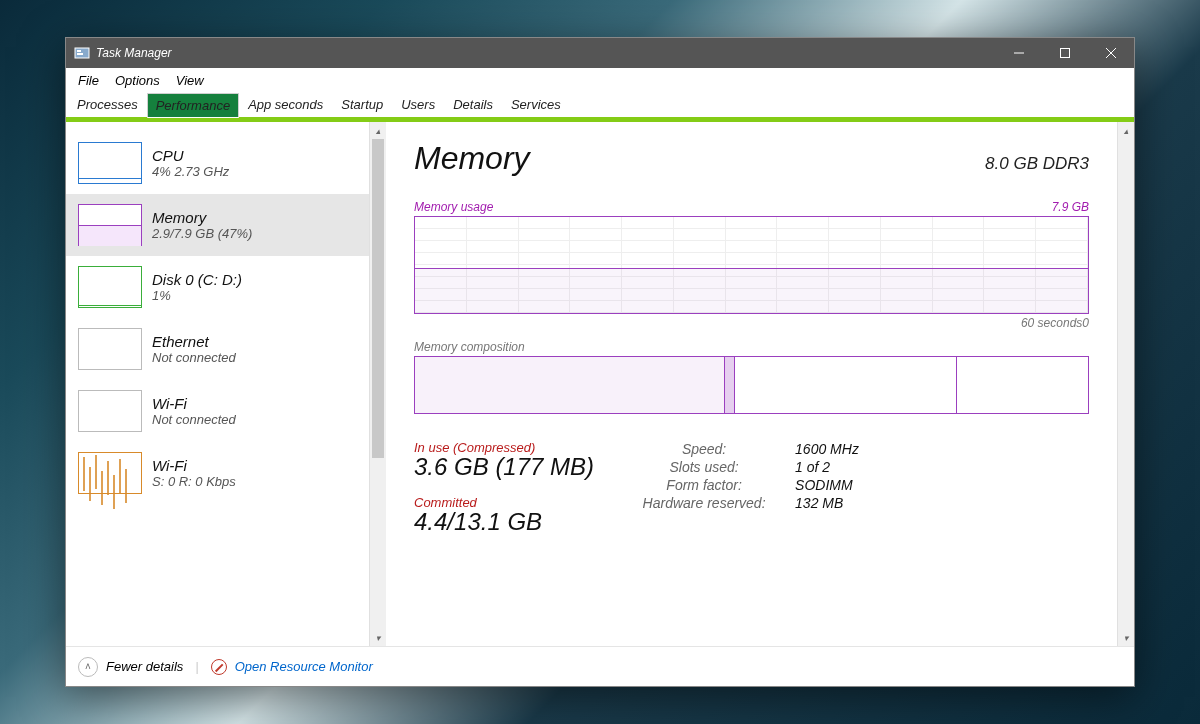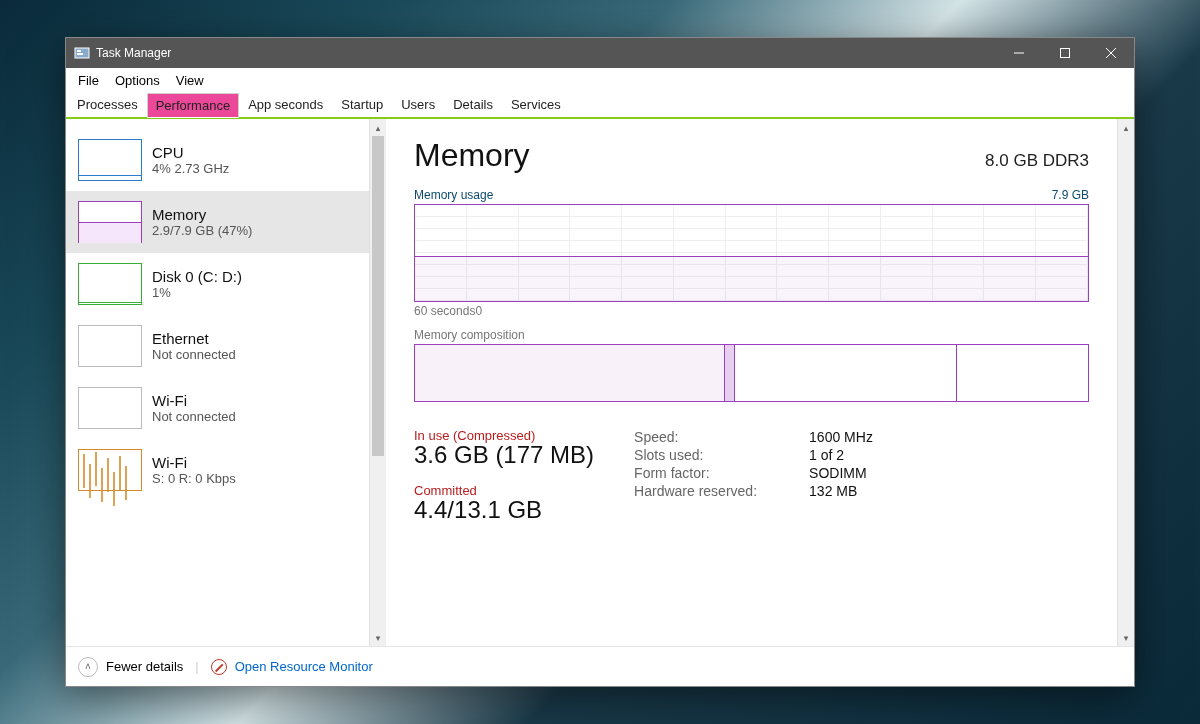--- a/index.html
+++ b/index.html
@@ -3,35 +3,35 @@
 <meta charset="utf-8">
 <style>
   * { box-sizing: border-box; margin: 0; padding: 0; }
   html, body { width: 1200px; height: 724px; overflow: hidden; font-family: "Segoe UI", sans-serif; }
   body {
     background: linear-gradient(135deg,#0a2a3a 0%,#1a4a5a 20%,#3a6a7a 35%,#d5e5e8 50%,#1a3a4a 65%,#0a2a3a 100%);
     display: flex; align-items: center; justify-content: center;
   }
   .window {
     width: 1070px; height: 650px; background: #fff; box-shadow: 0 10px 40px rgba(0,0,0,.5);
-    display: flex; flex-direction: column; border: 1px solid #888;
+    display: flex; flex-direction: column; border: 1px solid #888; font-style: italic;
   }
   
   .titlebar { height: 30px; background:#555; color:#fff; display:flex; align-items:center; font-size:12px; }
   .titlebar .icon { width:16px; height:16px; margin:0 6px 0 8px; display:inline-block; }
   .titlebar .title { flex:0 0 auto; }
   .titlebar .spacer { flex:1; }
   .titlebar .winbtn { width:46px; height:30px; display:flex; align-items:center; justify-content:center; color:#fff; }
   
   .menubar { height:24px; display:flex; align-items:center; font-size:13px; padding:0 4px; }
   .menubar span { padding:2px 8px; }
   
-  .tabstrip { display:flex; align-items:flex-end; font-size:13px; border-bottom:2px solid #84cc16; padding-left:2px; background:#fff;}
+  .tabstrip { display:flex; align-items:flex-end; font-size:13px; border-bottom:5px solid #84cc16; padding-left:2px; background:#fff;}
   .tab { padding:4px 8px; border:1px solid transparent; color:#222; }
-  .tab.active { border:1px solid #d0d0d0; border-bottom:1px solid #fff; background:#ec4899; position:relative; top:1px;}
+  .tab.active { border:1px solid #d0d0d0; border-bottom:1px solid #fff; background:#15803d; position:relative; top:1px;}
   
   .body { flex:1; display:flex; min-height:0; }
   
   .sidebar-wrap { width:320px; display:flex; border-right:0; }
   .sidebar { flex:1; overflow:hidden; padding:10px 0 0 0; }
   .side-item { display:flex; align-items:center; padding:10px 8px 10px 12px; gap:10px; }
   .side-item.selected { background:#e6e6e6; }
   .thumb { width:64px; height:42px; border:1px solid #bbb; background:#fff; position:relative; flex:0 0 auto; }
   .thumb.cpu { border-color:#2a7ad1; }
   .thumb.cpu::after { content:""; position:absolute; left:0; right:0; bottom:4px; height:1px; background:#2a7ad1; }
@@ -47,43 +47,43 @@
   .sb-scroll { width:17px; background:#f0f0f0; border-left:1px solid #e0e0e0; display:flex; flex-direction:column; }
   .sb-arrow { height:17px; display:flex; align-items:center; justify-content:center; color:#666; font-size:9px;}
   .sb-track { flex:1; position:relative; }
   .sb-thumb { position:absolute; left:2px; right:2px; top:0; height:65%; background:#c8c8c8; }
   
   .main-wrap { flex:1; display:flex; }
   .main { flex:1; padding:18px 28px 10px 28px; display:flex; flex-direction:column; overflow:hidden; }
   .header-row { display:flex; align-items:baseline; justify-content:space-between; }
   .header-row h1 { font-size:32px; font-weight:400; color:#111; }
   .header-row .spec { font-size:17px; color:#222; }
-  .chart-label-row { display:flex; justify-content:space-between; font-size:12px; color:#0c4a6e; margin-top:14px; }
+  .chart-label-row { display:flex; justify-content:space-between; font-size:12px; color:#a21caf; margin-top:23px; }
   .usage-chart { height:98px; border:1px solid #9b3fbf; position:relative; margin-top:2px; background:#fff;}
   .usage-chart .grid { position:absolute; inset:0;
     background:
       repeating-linear-gradient(to right, transparent 0, transparent calc(100%/13 - 1px), #eee calc(100%/13 - 1px), #eee calc(100%/13)),
       repeating-linear-gradient(to bottom, transparent 0, transparent calc(100%/8 - 1px), #eee calc(100%/8 - 1px), #eee calc(100%/8));
   }
   .usage-chart .fill { position:absolute; left:0; right:0; bottom:0; height:47%; background:rgba(155,63,191,0.06); border-top:1px solid #9b3fbf;}
-  .axis-row { display:flex; justify-content:flex-start; font-size:12px; color:#777; margin-top:2px;}
+  .axis-row { display:flex; justify-content:flex-end; font-size:12px; color:#777; margin-top:2px;}
   .comp-label { font-size:12px; color:#777; margin-top:10px; }
   .comp-chart { height:58px; border:1px solid #9b3fbf; margin-top:2px; display:flex; background:#fff;}
   .comp-seg { border-right:1px solid #9b3fbf; height:100%; }
   .comp-seg.inuse  { flex:0 0 46%; background:rgba(155,63,191,0.07);}
   .comp-seg.mod    { flex:0 0 1.5%; background:rgba(155,63,191,0.25);}
   .comp-seg.standby{ flex:0 0 33%; }
   .comp-seg.free   { flex:1; border-right:none;}
   
   .stats { display:flex; gap:40px; margin-top:26px; font-size:14px; color:#555; }
   .stats .col { display:flex; flex-direction:column; gap:14px; }
   .stats .lbl { font-size:13px; color:#b91c1c; }
   .stats .val { font-size:24px; color:#111; font-weight:400; margin-top:-2px;}
   .kv-table { font-size:14px; color:#555; }
-  .kv-table .row { display:flex; gap:35px; padding:1px 0; }
+  .kv-table .row { display:flex; gap:21px; padding:1px 0;text-align:center; }
   .kv-table .k { width:140px; color:#666;}
   .kv-table .v { color:#111; }
   
   .main-scroll { width:17px; background:#f0f0f0; border-left:1px solid #e0e0e0; display:flex; flex-direction:column;}
   
   .footer { height:40px; border-top:1px solid #e5e5e5; display:flex; align-items:center; padding:0 12px; font-size:13px; gap:8px;}
   .footer .circ { width:20px; height:20px; border:1px solid #bbb; border-radius:50%; display:flex; align-items:center; justify-content:center; font-size:10px; color:#666;}
   .footer .sep { color:#ccc; padding:0 4px;}
   .footer .rm-icon { width:16px; height:16px; border:1.5px solid #c0392b; border-radius:50%; position:relative; display:inline-block;}
   .footer .rm-icon::after { content:""; position:absolute; left:2px; right:2px; top:50%; height:1.5px; background:#c0392b; transform:rotate(-45deg);}

